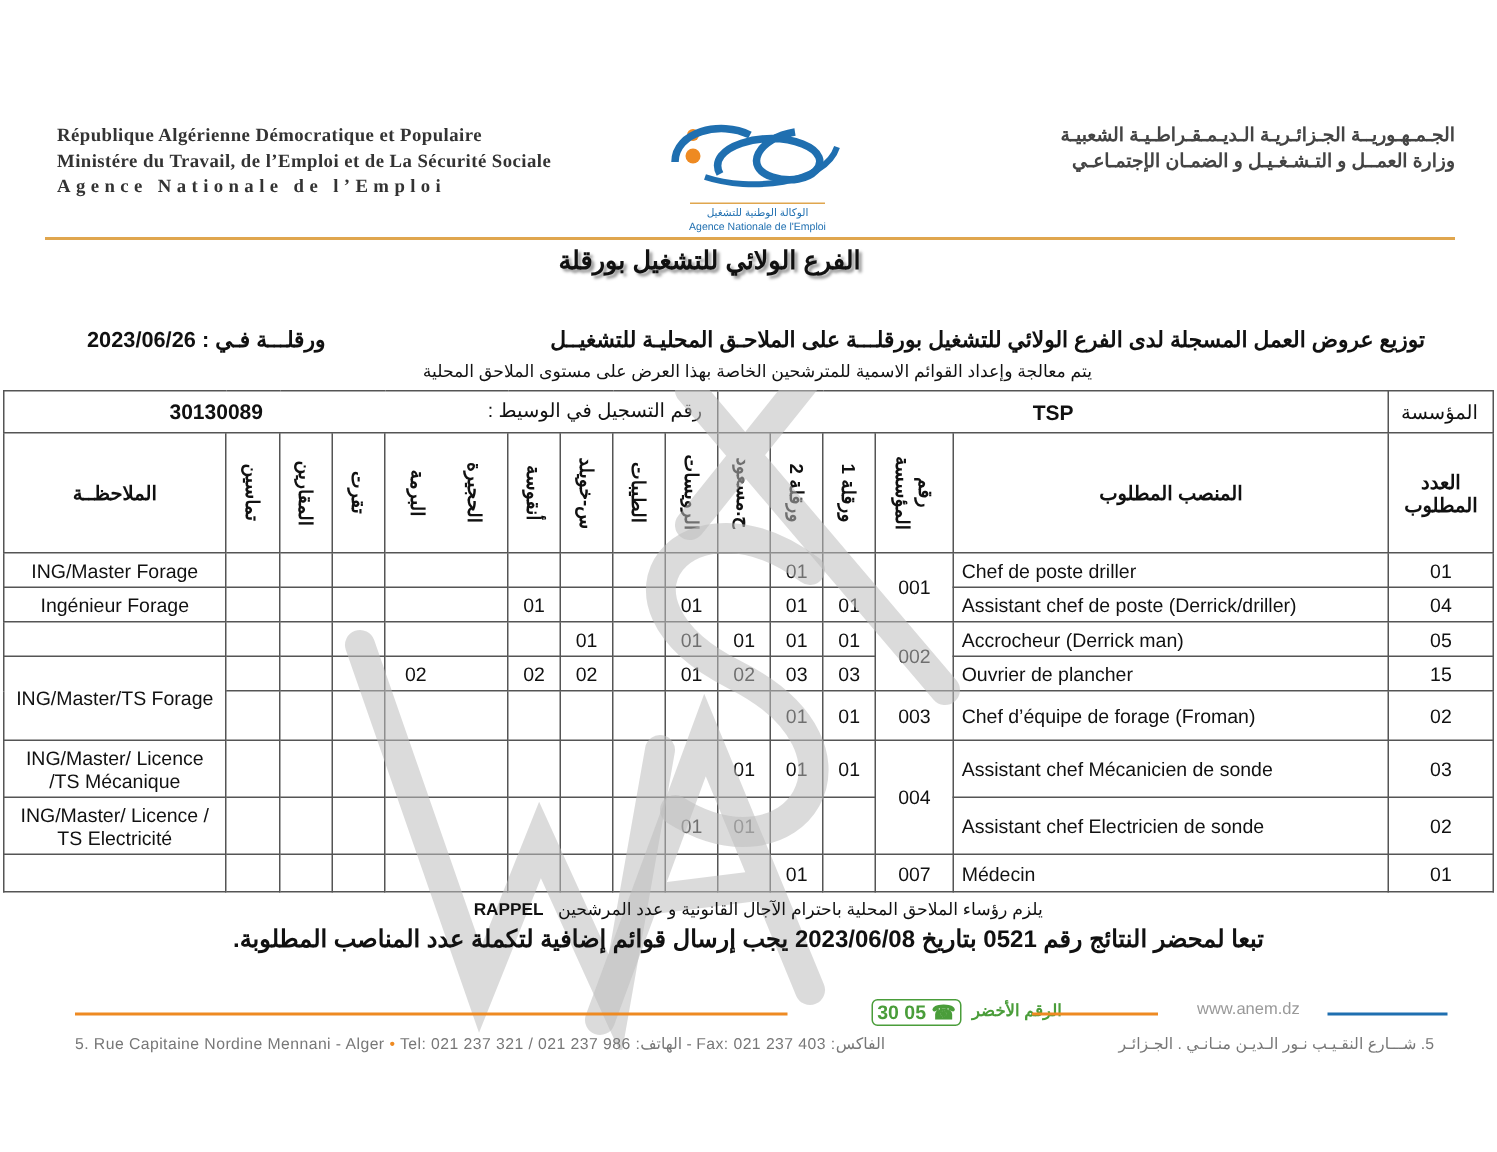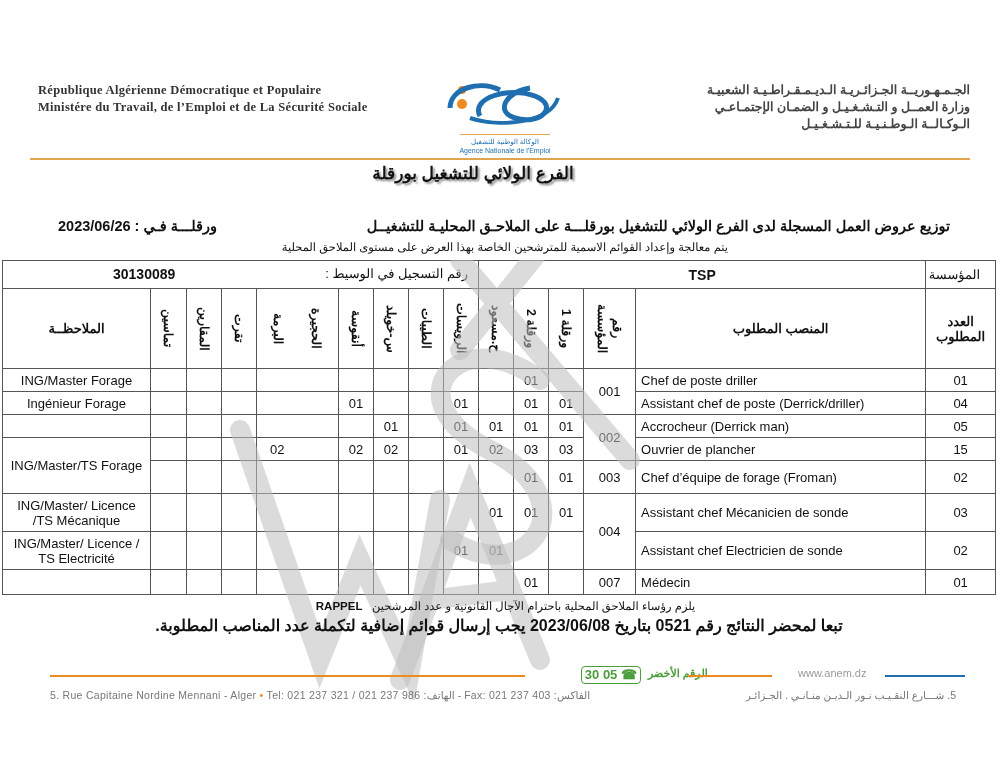--- a/index.html
+++ b/index.html
@@ -33,39 +33,39 @@
   .addr-fr .dot, .addr-ar .dot { color:#ee8a22; }
   .addr-ar { right:42px; top:689px; direction:rtl; color:#777; font-size:10.5px; }
   .watermark { left:210px; top:260px; pointer-events:none; }
 </style>
 </head>
 <body>
 
 <div class="abs hdr-fr">
   <div>République Algérienne Démocratique et Populaire</div>
   <div>Ministére du Travail, de l’Emploi et de La Sécurité Sociale</div>
+  <div class="agence">Agence  Nationale  de  l’Emploi</div>
 </div>
 
 <div class="abs logo">
   <svg width="130" height="50" viewBox="0 0 130 50">
     <circle cx="22" cy="12" r="4" fill="#ee8a22"></circle>
     <circle cx="22" cy="26" r="5" fill="#ee8a22"></circle>
     <path d="M10 30 C 10 10, 40 2, 60 12" stroke="#1f6fb0" stroke-width="5" fill="none"></path>
     <path d="M40 38 C 30 20, 70 8, 95 18 C 120 28, 100 48, 75 40 C 55 34, 65 14, 90 10" stroke="#1f6fb0" stroke-width="5" fill="none"></path>
     <path d="M30 40 C 60 50, 110 45, 118 20" stroke="#1f6fb0" stroke-width="4" fill="none"></path>
   </svg>
   <div style="width:90px;height:1px;background:#e0a64e;margin:2px auto 2px;"></div>
   <div class="logo-sub ar">الوكالة الوطنية للتشغيل</div>
   <div class="logo-sub">Agence Nationale de l'Emploi</div>
 </div>
 
 <div class="abs hdr-ar">
   <div>الجـمـهـوريــة الجـزائـريـة الـديـمـقـراطـيـة الشعبيـة</div>
   <div>وزارة العمــل و التـشـغـيـل و الضمـان الإجتمـاعـي</div>
-  <div>الـوكـالــة  الـوطـنـيـة  للـتـشـغـيـل</div>
 </div>
 
 <div class="abs gold-line"></div>
 
 <div class="abs branch-title">الفرع الولائي للتشغيل بورقلة</div>
 
 <div class="abs dist-title">توزيع عروض العمل المسجلة لدى الفرع الولائي للتشغيل بورقلـــة على الملاحـق المحليـة للتشغيــل</div>
 <div class="abs dist-date">ورقلـــة فـي : 2023/06/26</div>
 <div class="abs sub-title">يتم معالجة وإعداد القوائم الاسمية للمترشحين الخاصة بهذا العرض على مستوى الملاحق المحلية</div>
 
@@ -87,21 +87,21 @@
       <col style="width:290px">
       <col style="width:70px">
   </colgroup>
   <tbody>
       <tr style="height:28px">
     <td colspan="9" style="border-right:none;position:relative;">
       <span style="position:absolute;left:110px;top:5px;font-weight:bold;font-size:14px;text-align:right;">30130089</span>
       <span class="ar" style="position:absolute;right:10px;top:5px;font-size:13px;">رقم التسجيل في الوسيط :</span>
     </td>
     <td colspan="5" style="font-weight:bold;font-size:14px;">TSP</td>
-    <td class="ar" style="text-align:right;padding-right:15px;">المؤسسة</td>
+    <td class="ar" style="padding-right:5px;">المؤسسة</td>
   </tr>
   <tr style="height:80px">
     <td class="ar" style="font-weight:bold;">الملاحظــة</td>
     <td>
           <div class="vhead">تماسين</div>
         </td>
     <td>
           <div class="vhead">المقارين</div>
         </td>
     <td>

